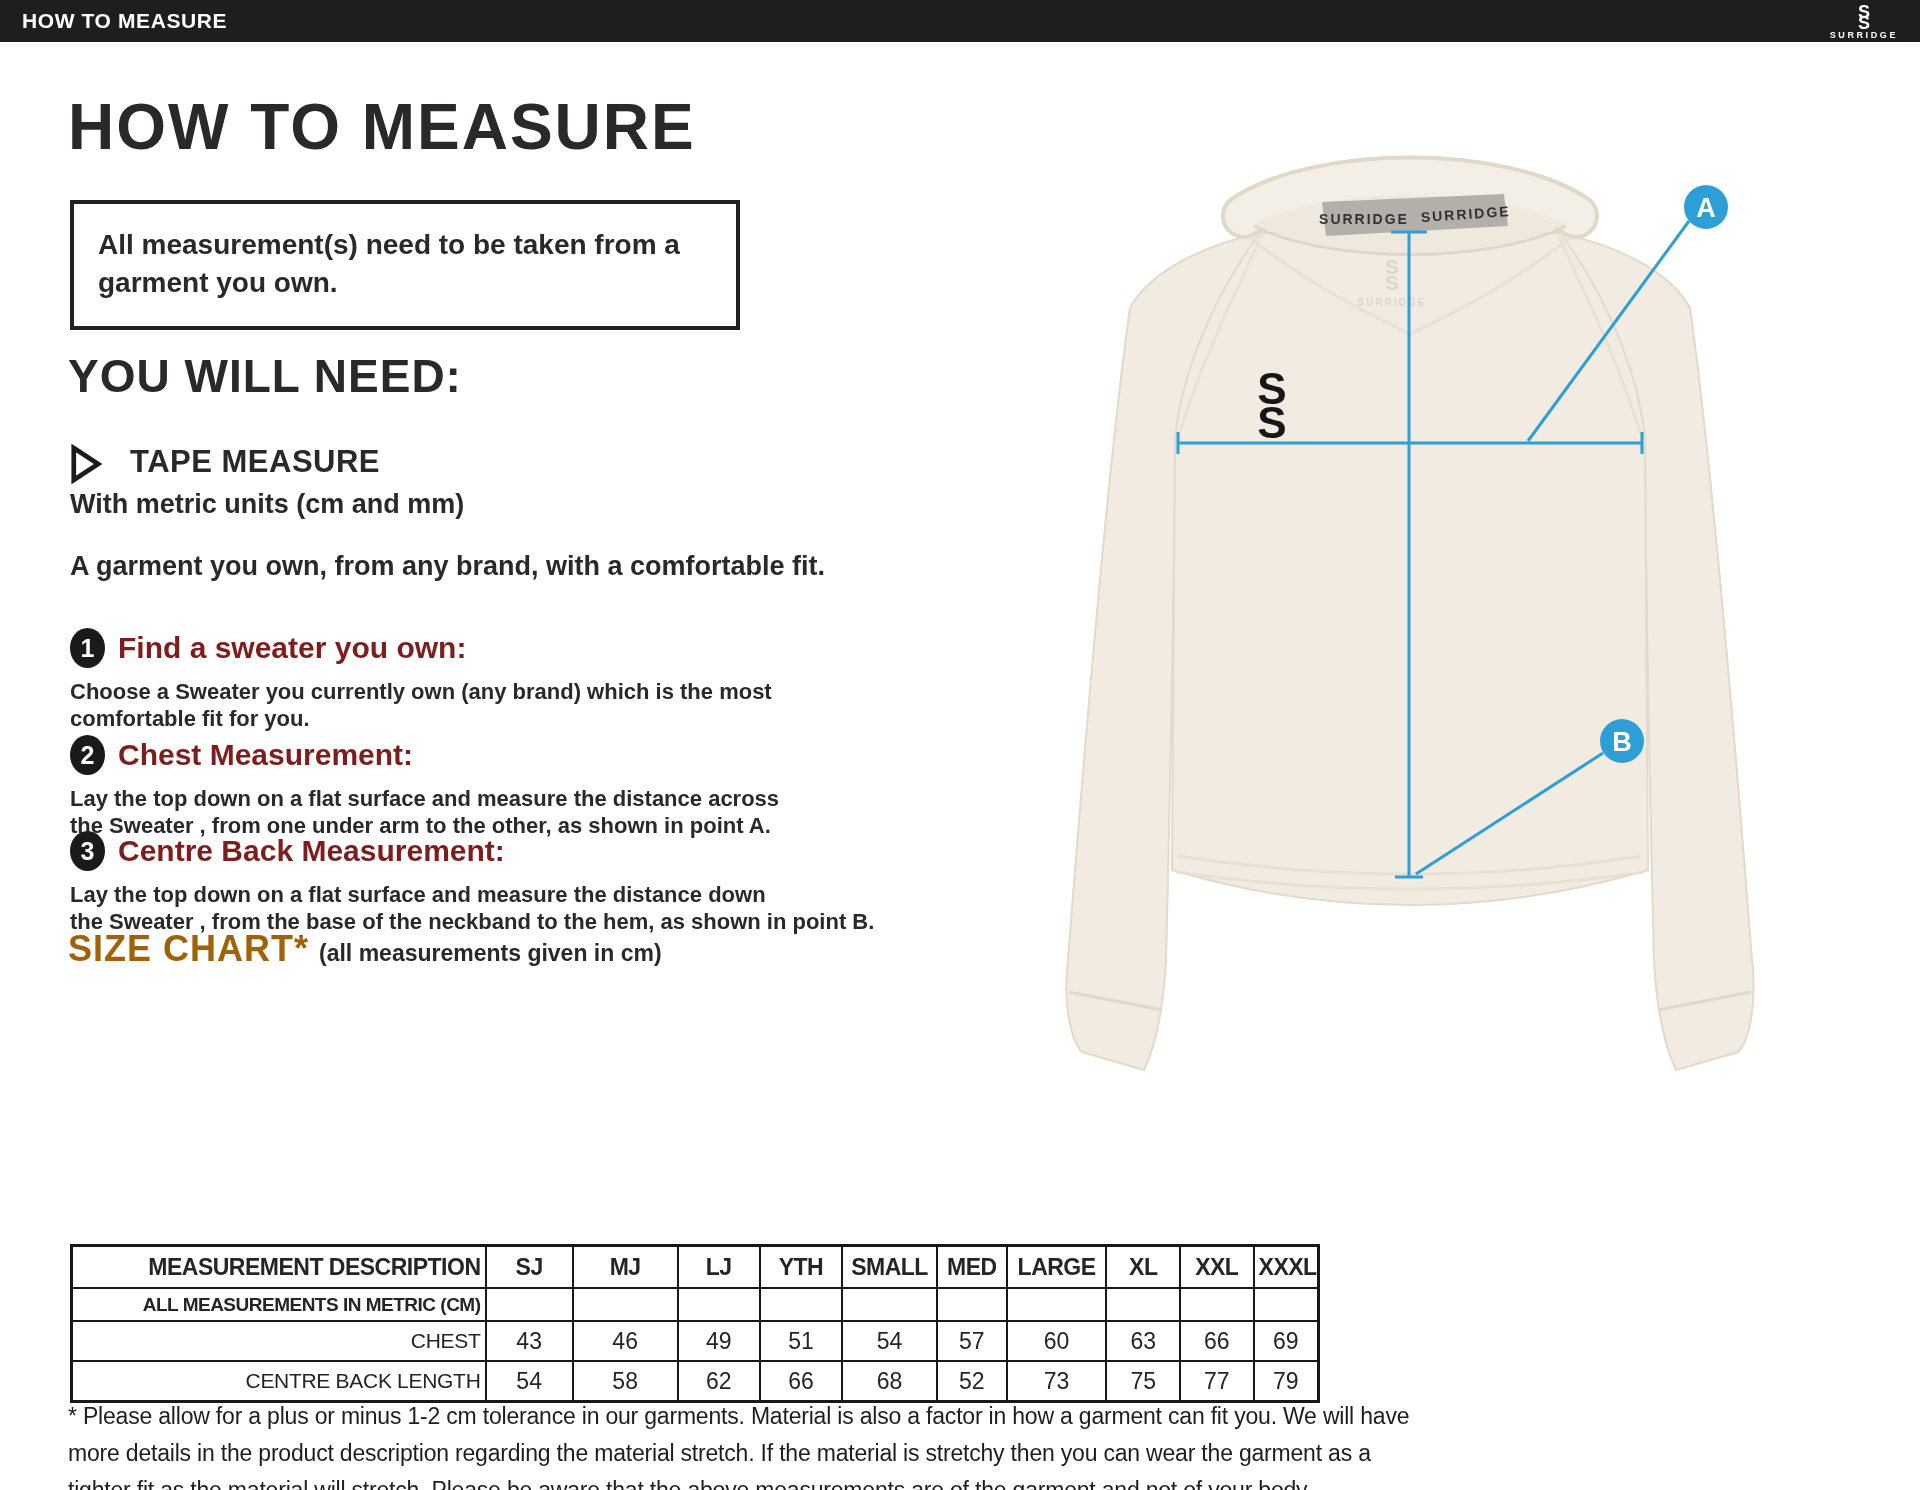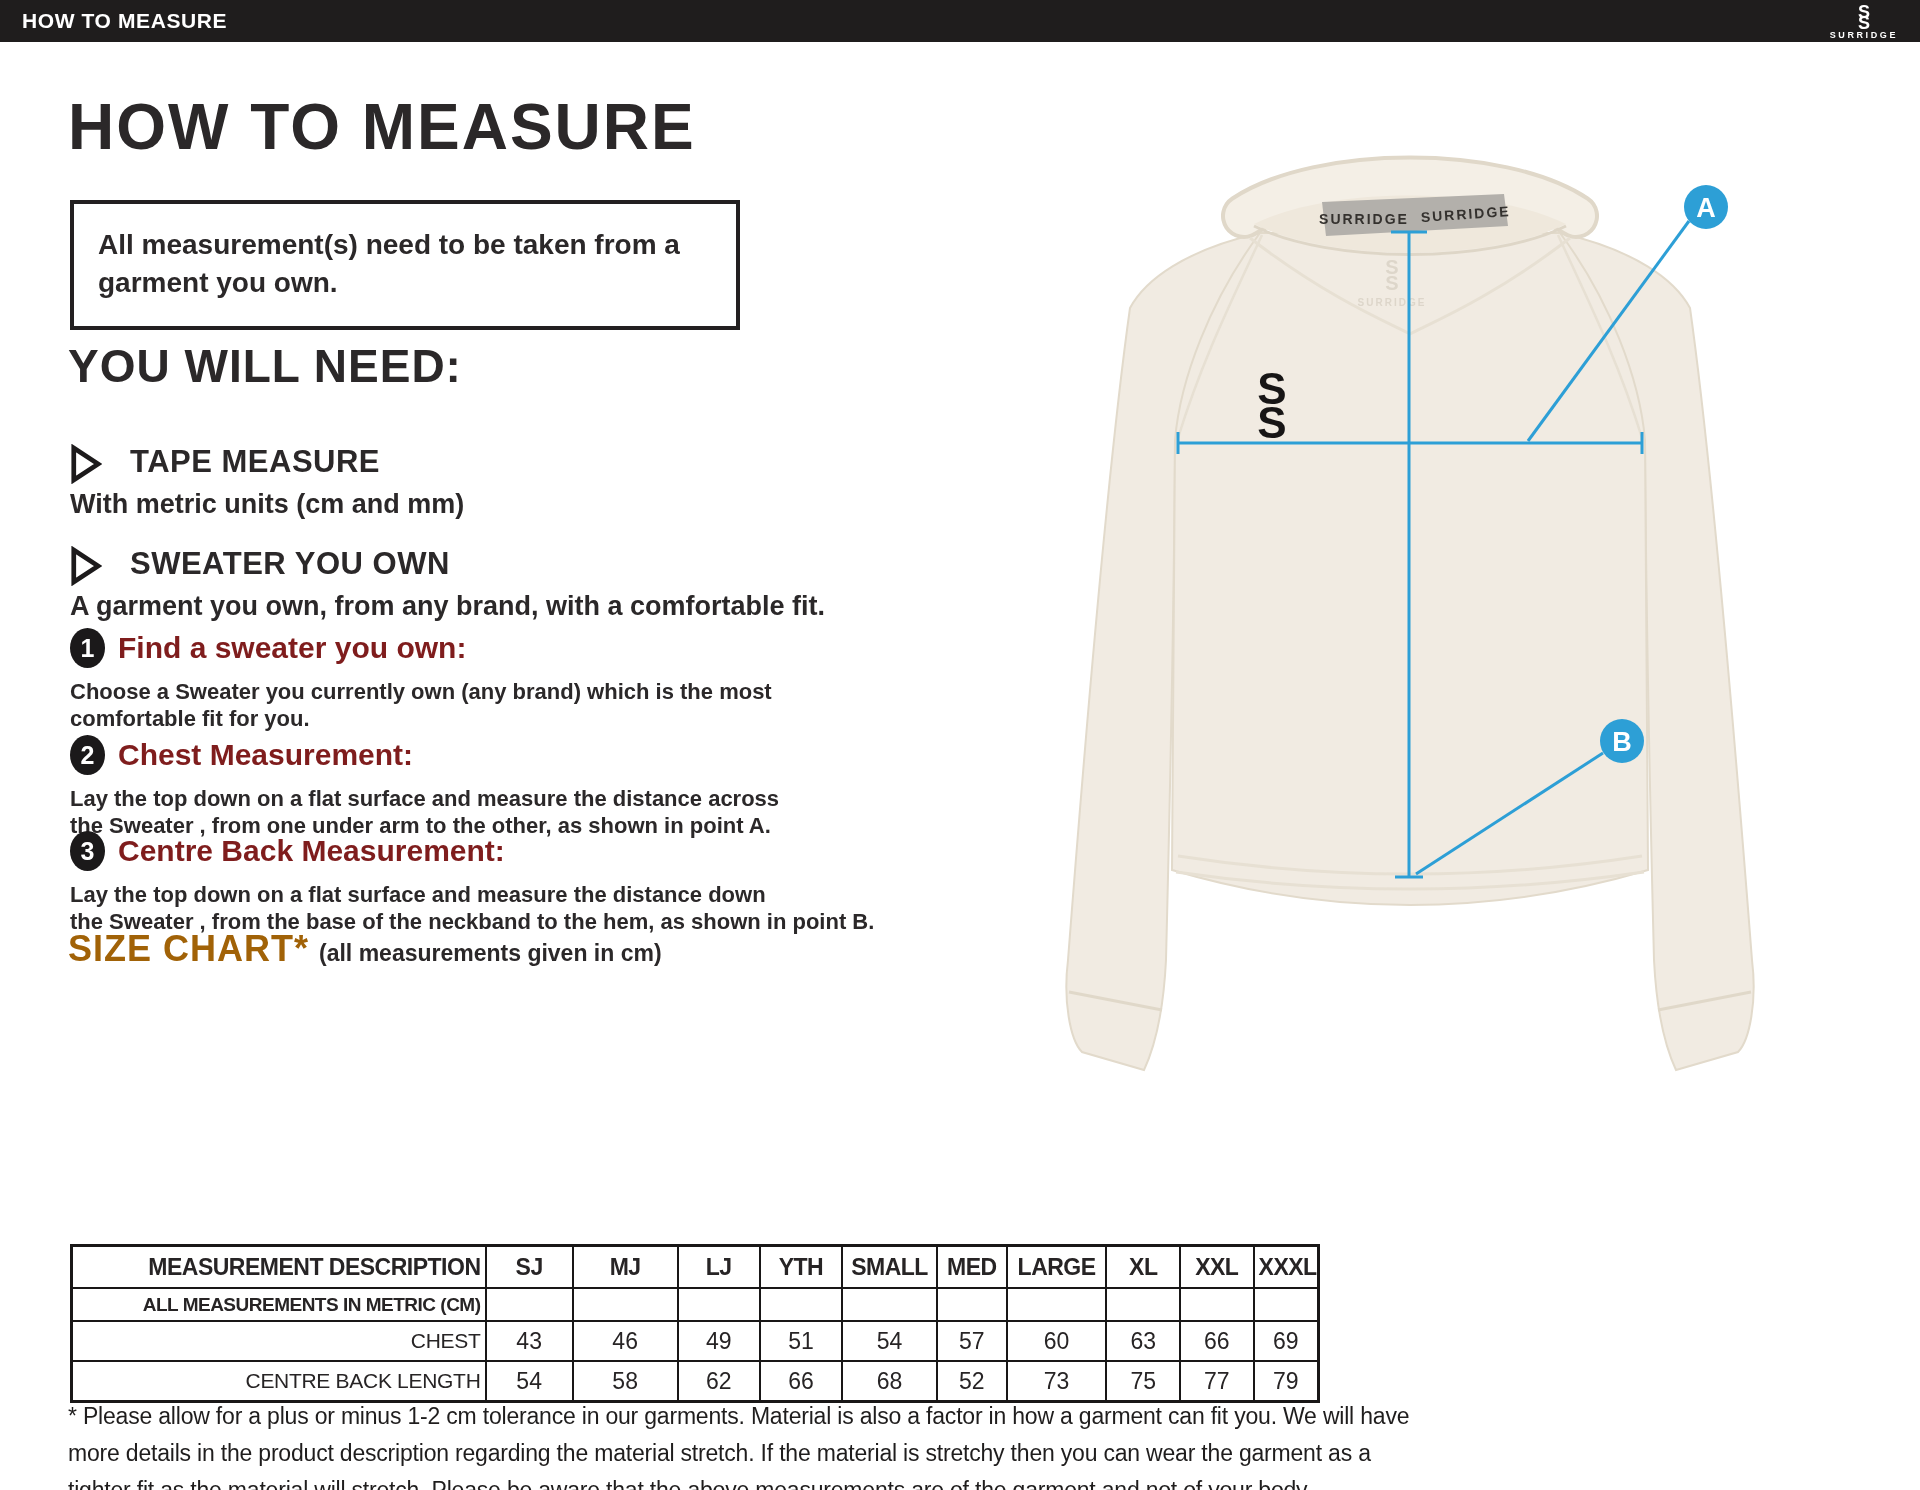--- a/index.html
+++ b/index.html
@@ -10,21 +10,21 @@
   .topbar{position:absolute;top:0;left:0;width:1920px;height:42px;background:#1f1d1d;
           display:flex;align-items:center;justify-content:space-between;box-sizing:border-box;padding:0 22px;}
   .topbar-title{color:#fff;font-weight:bold;font-size:21px;letter-spacing:.6px;}
   .brand{display:flex;flex-direction:column;align-items:center;line-height:1;margin-top:1px;}
   .brand-text{color:#fff;font-size:9px;font-weight:bold;letter-spacing:2.6px;margin-top:1px;}
 
   
   .h1{position:absolute;left:68px;top:90px;margin:0;font-size:64px;font-weight:800;letter-spacing:2px;color:#2b2829;}
   .notice{position:absolute;left:70px;top:200px;width:614px;border:4px solid #232021;
           padding:22px 24px 24px 24px;font-size:28px;font-weight:bold;line-height:38px;color:#2b2829;}
-  .ywn{position:absolute;left:68px;top:339px;margin:0;font-size:46px;font-weight:800;letter-spacing:1px;color:#2b2829;}
+  .ywn{position:absolute;left:68px;top:349px;margin:0;font-size:46px;font-weight:800;letter-spacing:1px;color:#2b2829;}
 
   .need-item{position:absolute;left:70px;}
   .need-head{display:flex;align-items:flex-start;gap:28px;}
   .need-title{font-size:31px;font-weight:800;letter-spacing:.5px;color:#2b2829;}
   .need-desc{font-size:27px;font-weight:bold;margin-top:5px;color:#2b2829;}
   #item-tape{top:444px;}
   #item-sweater{top:546px;}
 
   .step{position:absolute;left:70px;}
   .step-head{display:flex;align-items:center;gap:13px;}
@@ -88,26 +88,20 @@
     <div class="need-head">
       <svg width="32" height="40" viewBox="0 0 34 40">
         <path d="M4 3 L30 20 L4 37 Z" fill="#ffffff" stroke="#1c1a1b" stroke-width="5"></path>
       </svg>
       <span class="need-title">TAPE MEASURE</span>
     </div>
     <div class="need-desc">With metric units (cm and mm)</div>
   </div>
 
   <div class="need-item" id="item-sweater">
-    <div class="need-head">
-      <svg width="32" height="40" viewBox="0 0 34 40">
-        <path d="M4 3 L30 20 L4 37 Z" fill="#ffffff" stroke="#1c1a1b" stroke-width="5"></path>
-      </svg>
-      <span class="need-title">SWEATER YOU OWN</span>
-    </div>
     <div class="need-desc">A garment you own, from any brand, with a comfortable fit.</div>
   </div>
 
   <div class="step" id="step-1">
     <div class="step-head">
       <span class="badge">1</span>
       <span class="step-title">Find a sweater you own:</span>
     </div>
     <div class="step-lines">
       <div>Choose a Sweater you currently own (any brand) which is the most</div>

